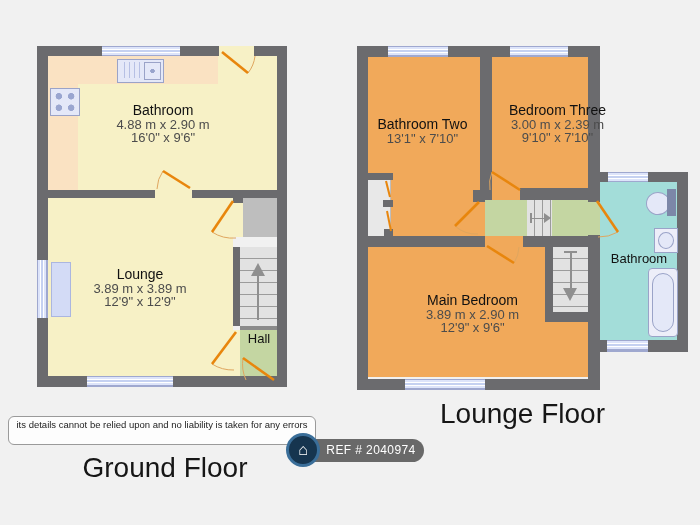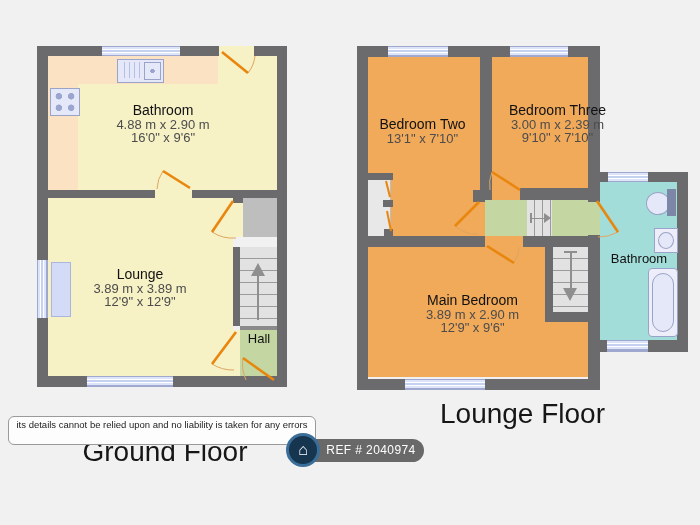--- a/index.html
+++ b/index.html
@@ -165,21 +165,21 @@
   <div class="fix" style="left:646px;top:192px;width:22px;height:21px;background:var(--fixture-fill);border:1px solid var(--fixture-line);border-radius:50%;"></div>
   <div class="fix" style="left:667px;top:189px;width:9px;height:27px;background:#7C87A8;"></div>
   <div class="fix" style="left:654px;top:228px;width:22px;height:23px;background:#EDEEF9;border:1px solid var(--fixture-line);">
     <div class="abs" style="left:3px;top:3px;width:14px;height:15px;border:1px solid var(--fixture-line);border-radius:50%;background:var(--fixture-fill);"></div>
   </div>
   <div class="fix" style="left:648px;top:268px;width:28px;height:67px;background:#EDEEF9;border:1px solid var(--fixture-line);border-radius:4px;">
     <div class="abs" style="left:3px;top:4px;width:20px;height:57px;border:1px solid var(--fixture-line);border-radius:11px;background:var(--fixture-fill);"></div>
   </div>
 
   <div class="rlabel" style="left:350px;top:116px;width:145px;">
-    <div class="rname">Bedroom Two</div>
+    <div class="rname">Bathroom Two</div>
     <div class="rdim">13'1" x 7'10"</div>
   </div>
   <div class="rlabel" style="left:495px;top:102px;width:125px;">
     <div class="rname">Bedroom Three</div>
     <div class="rdim">3.00 m x 2.39 m</div>
     <div class="rdim">9'10" x 7'10"</div>
   </div>
   <div class="rlabel" style="left:395px;top:292px;width:155px;">
     <div class="rname">Main Bedroom</div>
     <div class="rdim">3.89 m x 2.90 m</div>
@@ -214,16 +214,16 @@
 
   <div class="disclaimer">
     <div>its details cannot be relied upon and no liability is taken for any errors</div>
   </div>
   <div class="badge-pill">
     <span>REF # 2040974</span>
   </div>
   <div class="badge-circle">
     <span>⌂</span>
   </div>
-  <div class="floor-title" style="left:40px;top:436px;width:250px;">Ground Floor</div>
+  <div class="floor-title" style="left:40px;top:452px;width:250px;">Ground Floor</div>
   <div class="floor-title" style="left:400px;top:398px;width:245px;">Lounge Floor</div>
 
 </div>
 
 </body></html>

